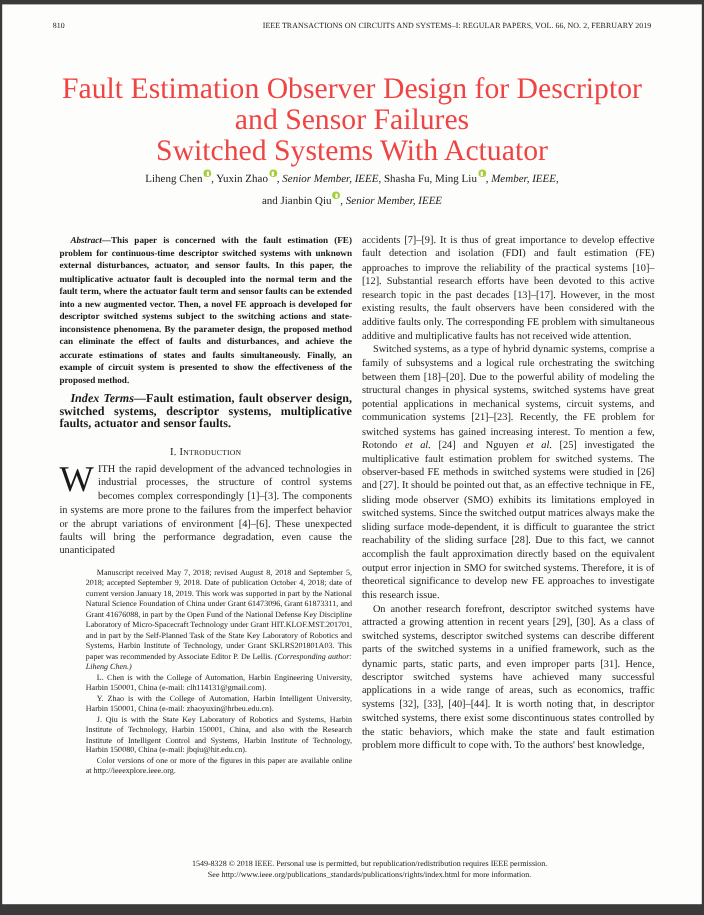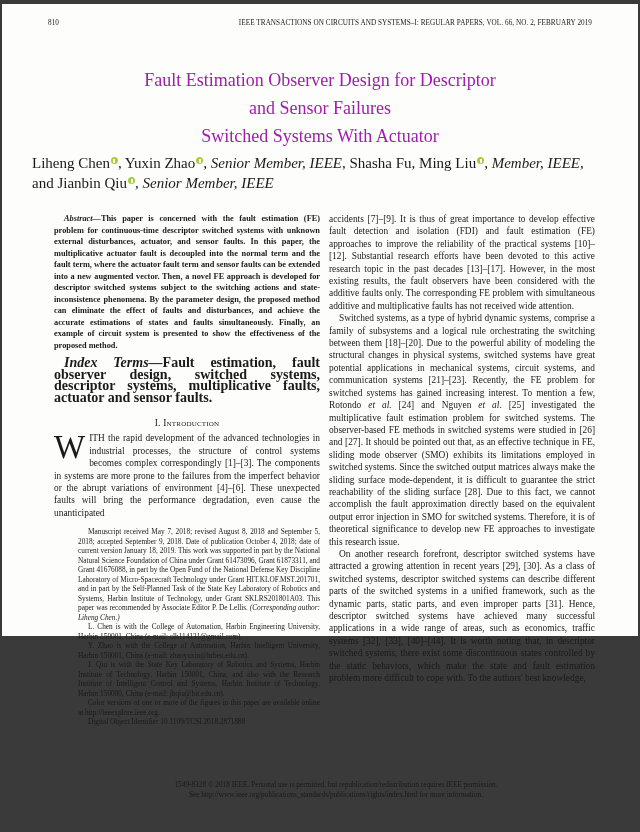--- a/index.html
+++ b/index.html
@@ -3,56 +3,56 @@
 <meta charset="utf-8">
 <style>
   html, body { margin: 0; padding: 0; }
   body {
     width: 640px; height: 832px; overflow: hidden;
     background: #3a3a3a;
     font-family: "Liberation Serif", serif;
     color: #1a1a1a;
   }
   .page {
-    position: absolute; left: 2px; top: 4px; width: 636px; height: 632px;
+    position: absolute; left: 2px; top: 4px; width: 636px; height: 818px;
     background: #fdfdfb;
   }
   .running-head {
     position: absolute; top: 15px; left: 0; width: 100%;
     font-size: 7.2px; letter-spacing: 0.05px;
   }
   .page-num { position: absolute; left: 46px; }
   .journal { position: absolute; right: 46px; }
   .title {
     position: absolute; top: 62px; left: 30px; width: 576px;
-    text-align: center; font-size: 18px; line-height: 28px; color: #a21caf;
+    text-align: center; font-size: 27px; line-height: 28px; color: #ef4444;
   }
   .authors {
     position: absolute; top: 149px; left: 30px; width: 576px;
-    text-align: left; font-size: 15px; line-height: 20px;
+    text-align: center; font-size: 10px; line-height: 20px;
   }
   .authors i { font-style: italic; }
   .orcid {
     display: inline-block; width: 7px; height: 7px; border-radius: 50%;
     background: #a6ce39; vertical-align: 4px; margin-left: 1px;
     position: relative;
   }
   .orcid::after {
     content: ""; position: absolute; left: 2.5px; top: 1.5px; width: 2px; height: 4px;
     background: #fff;
   }
   .col {
     position: absolute; width: 266px;
     text-align: justify; font-size: 9.4px; line-height: 12.4px;
   }
   .col-left { left: 52px; top: 209px; }
   .col-right { left: 327px; top: 209px; }
   .abstract { font-weight: bold; font-size: 8.3px; line-height: 11.5px; }
   .abstract .lead { font-style: italic; }
-  .index-terms { font-weight: bold; font-size: 14px; line-height: 11.5px; margin-top: 6px; text-indent: 10px; }
+  .index-terms { font-weight: bold; font-size: 11px; line-height: 11.5px; margin-top: 6px; text-indent: 10px; }
   .index-terms .lead { font-style: italic; }
   .section-head {
     text-align: center; font-size: 9.6px; margin: 14px 0 3px 0;
     font-variant: small-caps; letter-spacing: 0.2px;
   }
   .intro-p { position: relative; }
   .dropcap {
     float: left; font-size: 33px; line-height: 26px; margin: 2px 4px 0 0;
   }
   .intro-cap { font-variant: small-caps; }
@@ -100,21 +100,20 @@
     <div class="section-head"><span>I. </span><span>Introduction</span></div>
 
     <p class="intro-p"><span class="dropcap">W</span><span class="intro-cap">ITH</span><span> the rapid development of the advanced technologies in industrial processes, the structure of control systems becomes complex correspondingly [1]–[3]. The components in systems are more prone to the failures from the imperfect behavior or the abrupt variations of environment [4]–[6]. These unexpected faults will bring the performance degradation, even cause the unanticipated</span></p>
 
     <div class="footnotes">
       <p><span>Manuscript received May 7, 2018; revised August 8, 2018 and September 5, 2018; accepted September 9, 2018. Date of publication October 4, 2018; date of current version January 18, 2019. This work was supported in part by the National Natural Science Foundation of China under Grant 61473096, Grant 61873311, and Grant 41676088, in part by the Open Fund of the National Defense Key Discipline Laboratory of Micro-Spacecraft Technology under Grant HIT.KLOF.MST.201701, and in part by the Self-Planned Task of the State Key Laboratory of Robotics and Systems, Harbin Institute of Technology, under Grant SKLRS201801A03. This paper was recommended by Associate Editor P. De Lellis. </span><i>(Corresponding author: Liheng Chen.)</i></p>
       <p>L. Chen is with the College of Automation, Harbin Engineering University, Harbin 150001, China (e-mail: clh114131@gmail.com).</p>
       <p>Y. Zhao is with the College of Automation, Harbin Intelligent University, Harbin 150001, China (e-mail: zhaoyuxin@hrbeu.edu.cn).</p>
       <p>J. Qiu is with the State Key Laboratory of Robotics and Systems, Harbin Institute of Technology, Harbin 150001, China, and also with the Research Institute of Intelligent Control and Systems, Harbin Institute of Technology, Harbin 150080, China (e-mail: jbqiu@hit.edu.cn).</p>
       <p>Color versions of one or more of the figures in this paper are available online at http://ieeexplore.ieee.org.</p>
-      <p class="doi">Digital Object Identifier 10.1109/TCSI.2018.2871888</p>
     </div>
   </div>
 
   <div class="col col-right">
     <p>accidents [7]–[9]. It is thus of great importance to develop effective fault detection and isolation (FDI) and fault estimation (FE) approaches to improve the reliability of the practical systems [10]–[12]. Substantial research efforts have been devoted to this active research topic in the past decades [13]–[17]. However, in the most existing results, the fault observers have been considered with the additive faults only. The corresponding FE problem with simultaneous additive and multiplicative faults has not received wide attention.</p>
     <p class="indent"><span>Switched systems, as a type of hybrid dynamic systems, comprise a family of subsystems and a logical rule orchestrating the switching between them [18]–[20]. Due to the powerful ability of modeling the structural changes in physical systems, switched systems have great potential applications in mechanical systems, circuit systems, and communication systems [21]–[23]. Recently, the FE problem for switched systems has gained increasing interest. To mention a few, Rotondo </span><i>et al.</i><span> [24] and Nguyen </span><i>et al</i><span>. [25] investigated the multiplicative fault estimation problem for switched systems. The observer-based FE methods in switched systems were studied in [26] and [27]. It should be pointed out that, as an effective technique in FE, sliding mode observer (SMO) exhibits its limitations employed in switched systems. Since the switched output matrices always make the sliding surface mode-dependent, it is difficult to guarantee the strict reachability of the sliding surface [28]. Due to this fact, we cannot accomplish the fault approximation directly based on the equivalent output error injection in SMO for switched systems. Therefore, it is of theoretical significance to develop new FE approaches to investigate this research issue.</span></p>
     <p class="indent">On another research forefront, descriptor switched systems have attracted a growing attention in recent years [29], [30]. As a class of switched systems, descriptor switched systems can describe different parts of the switched systems in a unified framework, such as the dynamic parts, static parts, and even improper parts [31]. Hence, descriptor switched systems have achieved many successful applications in a wide range of areas, such as economics, traffic systems [32], [33], [40]–[44]. It is worth noting that, in descriptor switched systems, there exist some discontinuous states controlled by the static behaviors, which make the state and fault estimation problem more difficult to cope with. To the authors' best knowledge,</p>
   </div>
 
   <div class="copyright">

